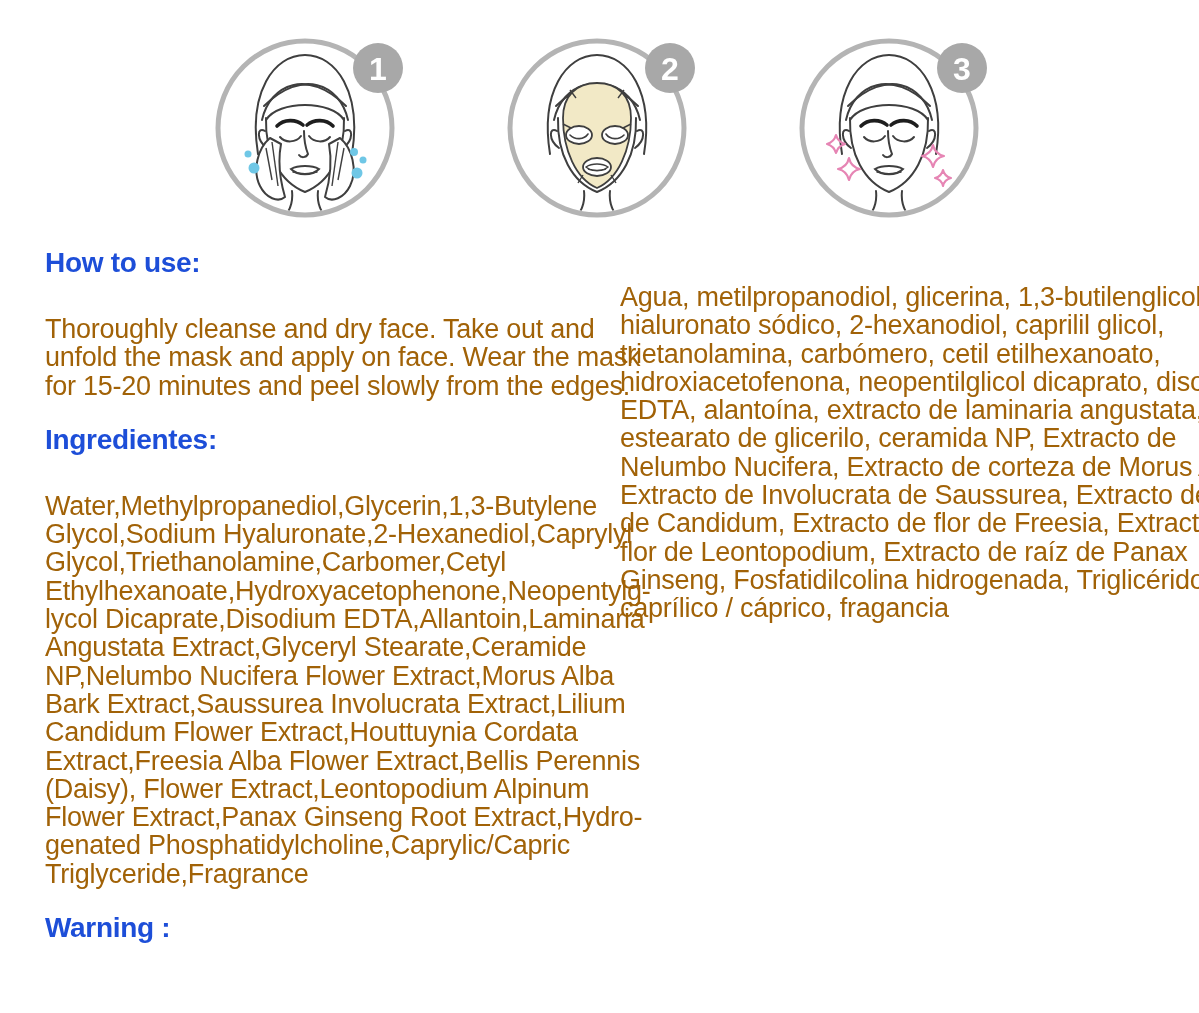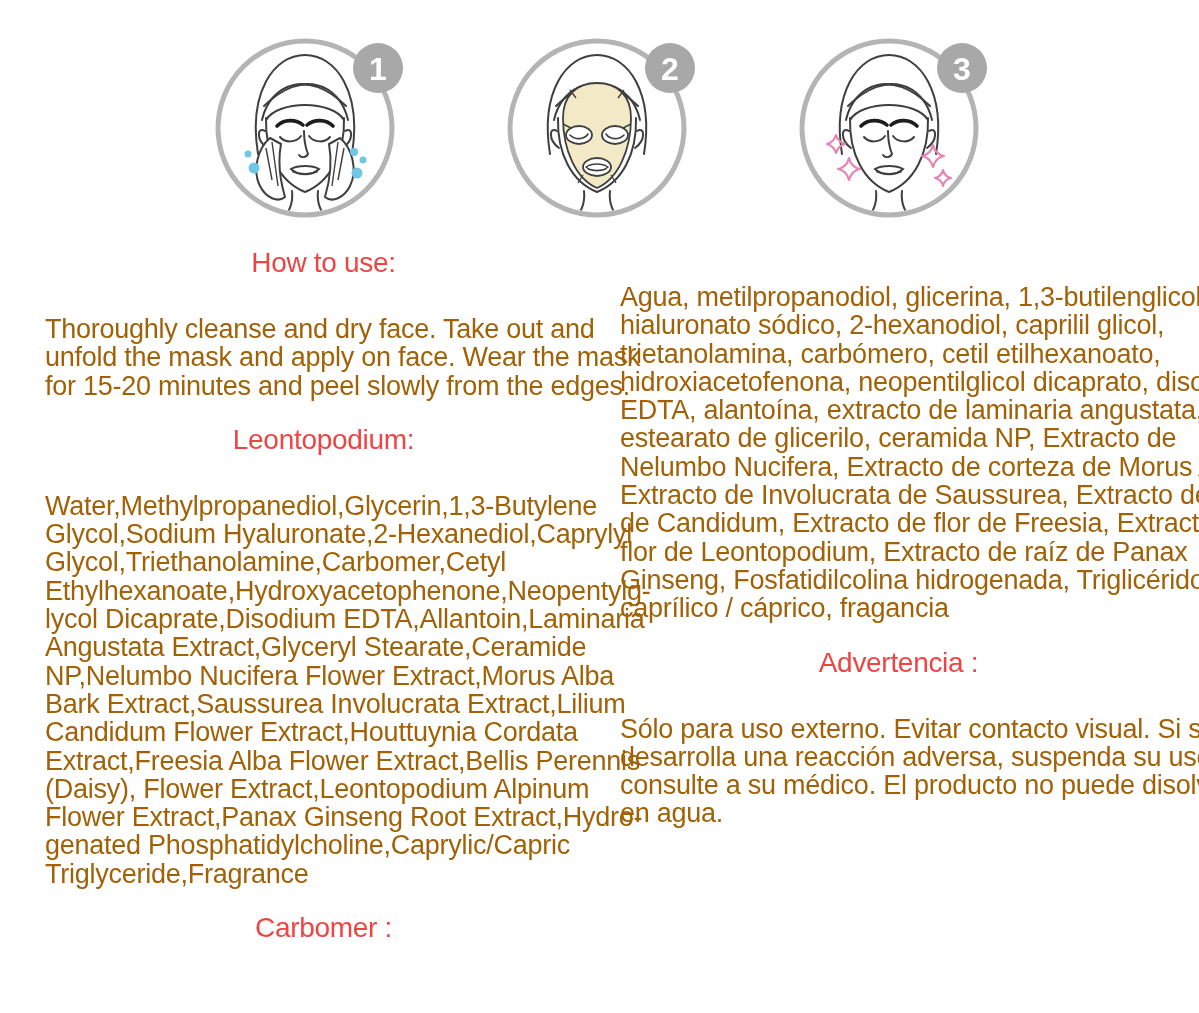--- a/index.html
+++ b/index.html
@@ -29,26 +29,25 @@
     display: flex;
     margin-top: 19px;
     padding-left: 45px;
     padding-right: 18px;
     gap: 18px;
   }
   .col { width: 557px; flex: 0 0 557px; }
   .section + .section { margin-top: 24px; }
   .sec-heading {
     font-size: 28px;
-    font-weight: normal;
+    font-weight: bold;
     line-height: 32px;
-    color: #ef4444;
+    color: #1d4ed8;
     letter-spacing: -0.3px;
     margin-bottom: 5px;
-    text-align: center;
   }
   .sec-body {
     font-size: 27px;
     line-height: 28.3px;
     letter-spacing: -0.25px;
     color: #a16207;
     white-space: pre;
     margin-top: 36px;
   }
 </style>
@@ -203,58 +202,51 @@
 <div class="columns">
 
   <div class="col">
     <div class="section">
       <div class="sec-heading">How to use:</div>
       <div class="sec-body">Thoroughly cleanse and dry face. Take out and
 unfold the mask and apply on face. Wear the mask
 for 15-20 minutes and peel slowly from the edges.</div>
     </div>
     <div class="section">
-      <div class="sec-heading">Leontopodium:</div>
+      <div class="sec-heading">Ingredientes:</div>
       <div class="sec-body">Water,Methylpropanediol,Glycerin,1,3-Butylene
 Glycol,Sodium Hyaluronate,2-Hexanediol,Caprylyl
 Glycol,Triethanolamine,Carbomer,Cetyl
 Ethylhexanoate,Hydroxyacetophenone,Neopentylg-
 lycol Dicaprate,Disodium EDTA,Allantoin,Laminaria
 Angustata Extract,Glyceryl Stearate,Ceramide
 NP,Nelumbo Nucifera Flower Extract,Morus Alba
 Bark Extract,Saussurea Involucrata Extract,Lilium
 Candidum Flower Extract,Houttuynia Cordata
 Extract,Freesia Alba Flower Extract,Bellis Perennis
 (Daisy), Flower Extract,Leontopodium Alpinum
 Flower Extract,Panax Ginseng Root Extract,Hydro-
 genated Phosphatidylcholine,Caprylic/Capric
 Triglyceride,Fragrance</div>
     </div>
     <div class="section">
-      <div class="sec-heading">Carbomer :</div>
+      <div class="sec-heading">Warning :</div>
     </div>
   </div>
 
   <div class="col">
     <div class="section">
       <div class="sec-body">Agua, metilpropanodiol, glicerina, 1,3-butilenglicol,
 hialuronato sódico, 2-hexanodiol, caprilil glicol,
 trietanolamina, carbómero, cetil etilhexanoato,
 hidroxiacetofenona, neopentilglicol dicaprato, disodio
 EDTA, alantoína, extracto de laminaria angustata,
 estearato de glicerilo, ceramida NP, Extracto de
 Nelumbo Nucifera, Extracto de corteza de Morus Alba,
 Extracto de Involucrata de Saussurea, Extracto de flor
 de Candidum, Extracto de flor de Freesia, Extracto de
 flor de Leontopodium, Extracto de raíz de Panax
 Ginseng, Fosfatidilcolina hidrogenada, Triglicérido
 caprílico / cáprico, fragancia</div>
     </div>
-    <div class="section">
-      <div class="sec-heading">Advertencia :</div>
-      <div class="sec-body">Sólo para uso externo. Evitar contacto visual. Si se
-desarrolla una reacción adversa, suspenda su uso y
-consulte a su médico. El producto no puede disolverse
-en agua.</div>
-    </div>
   </div>
 
 </div>
 
 </body></html>

